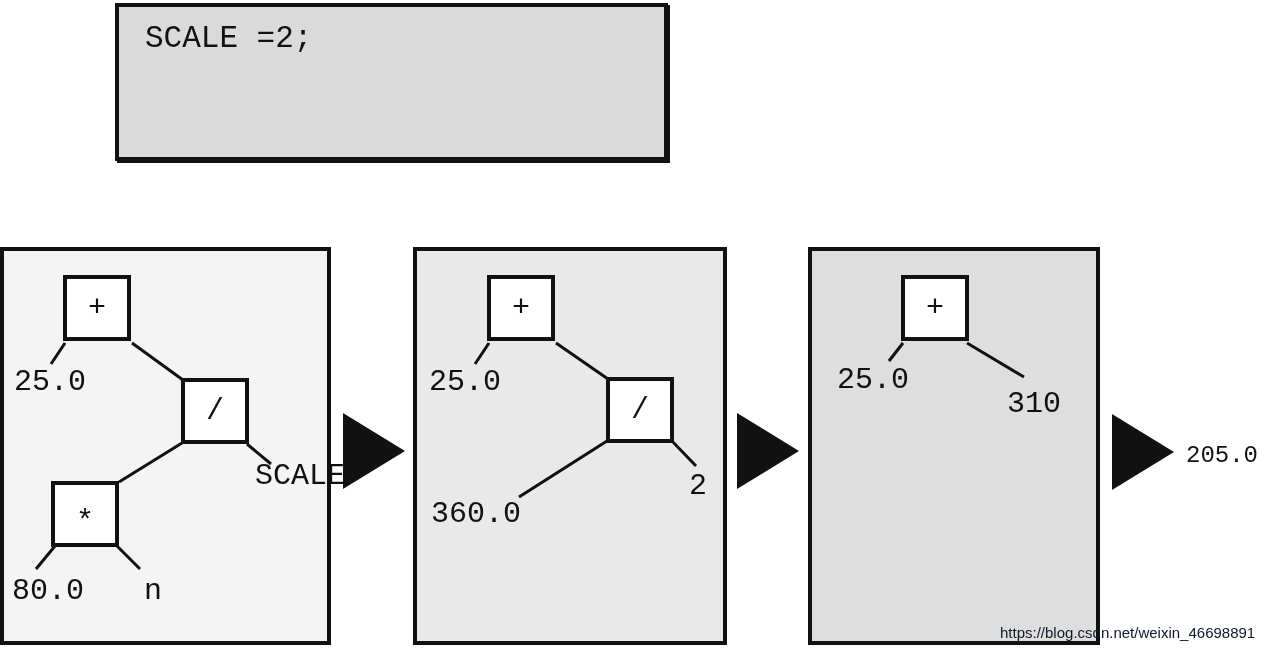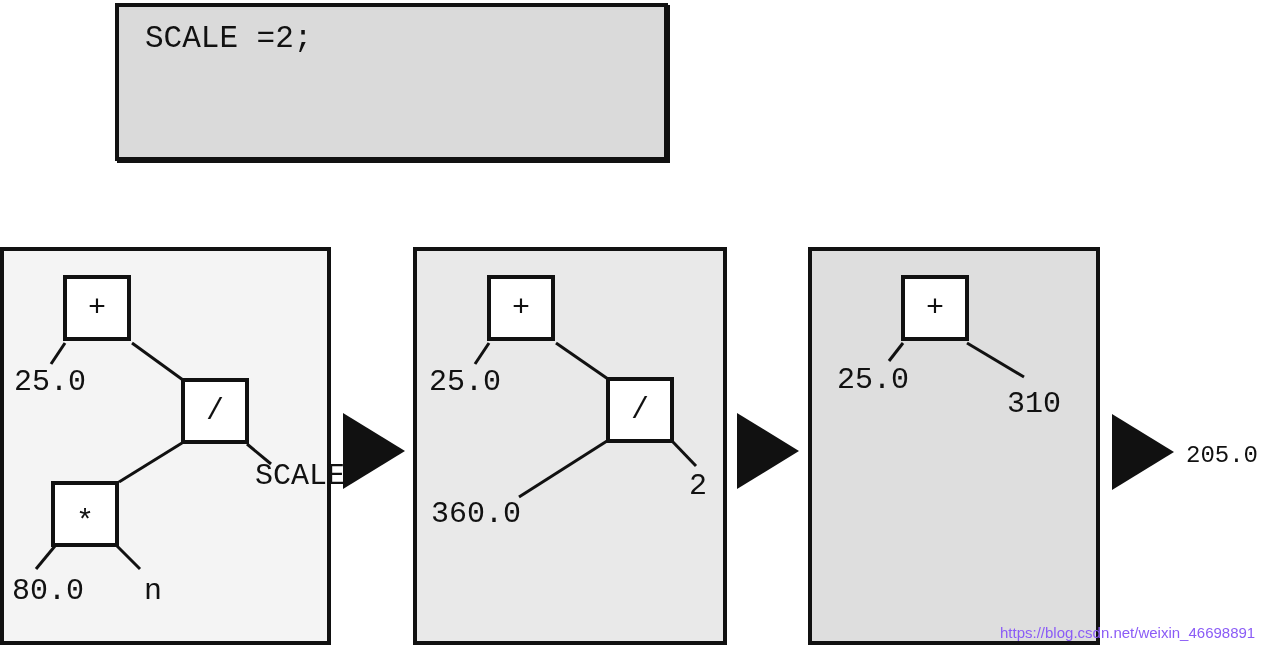--- a/index.html
+++ b/index.html
@@ -79,21 +79,21 @@
     left: 1186px; top: 440px;
     font-size: 24px;
     line-height: 31px;
     white-space: pre;
   }
   .watermark {
     position: absolute;
     left: 1000px; top: 624px;
     font-family: "Liberation Sans", sans-serif;
     font-size: 15px;
-    color: #8b5cf6;
+    color: #0f172a;
     z-index: 5;
     white-space: pre;
   }
 </style>
 </head>
 <body>
 
 <div id="stage">
 
   <div class="code-box">

